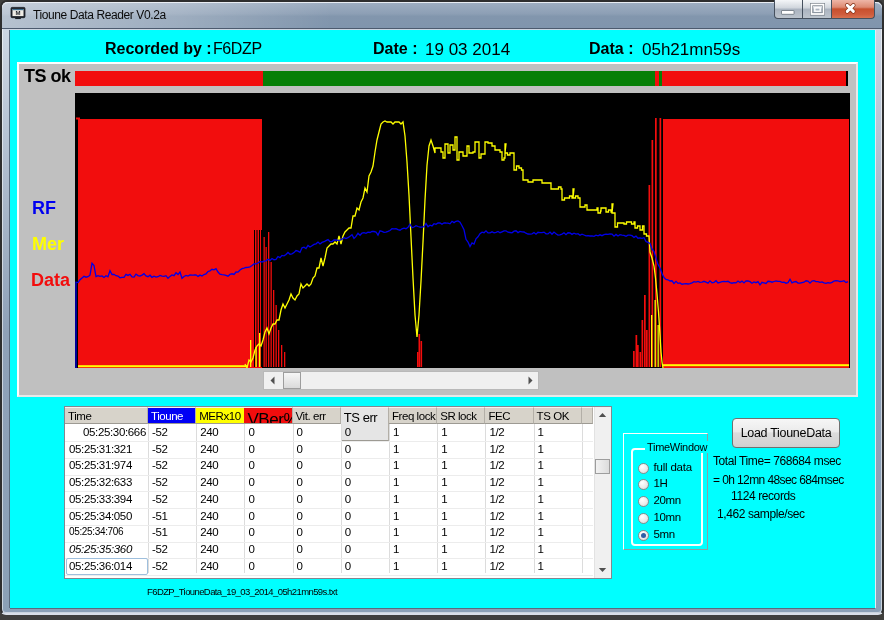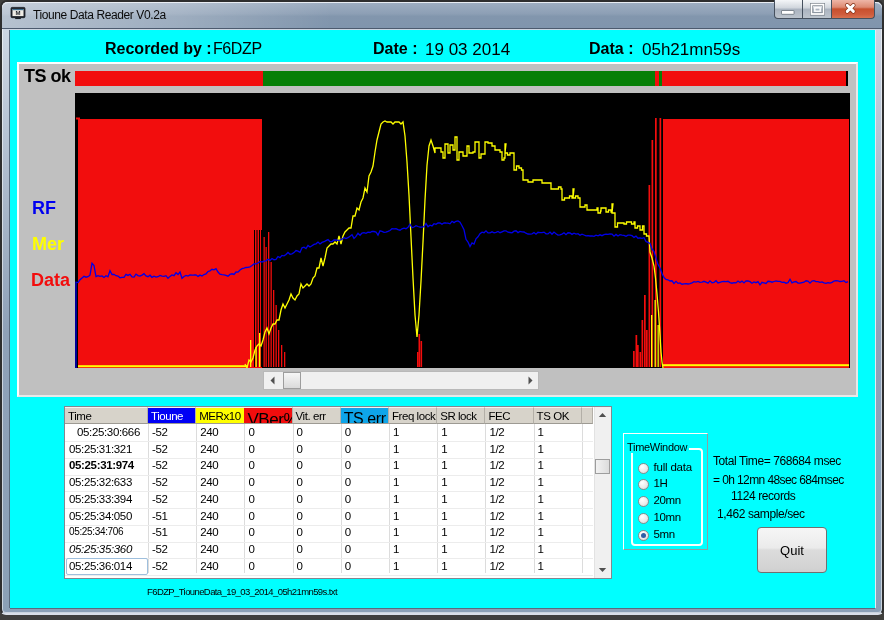--- a/index.html
+++ b/index.html
@@ -34,21 +34,21 @@
 
 #chart { position:absolute; left:65px; top:63px; width:775px; height:275px; }
 
 #hscroll { position:absolute; left:253px; top:341px; width:276px; height:19px; background:#f0f0f0; border:1px solid #b9b9b9; }
 
 #table { position:absolute; left:54px; top:376px; width:548px; height:173px; background:#fff; border:1px solid #828790; font-size:12px; color:#000; }
 
 #timewin { position:absolute; left:613px; top:403px; width:85px; height:117px;
   border-top:1px solid #fdfffd; border-left:1px solid #fdfffd; border-right:1px solid #8f9f9f; border-bottom:1px solid #8f9f9f; }
 #tw-inner { position:absolute; left:7px; top:14px; width:72px; height:98px; border:2px solid #fdfffd; border-radius:4px; }
-#tw-label { position:absolute; left:1px; top:7px; background:#00ffff; padding:0 2px; font-size:11px; letter-spacing:-0.3px; }
+#tw-label { position:absolute; left:21px; top:7px; background:#00ffff; padding:0 2px; font-size:11px; letter-spacing:-0.3px; }
 
 .btn { position:absolute; border:1px solid #707070; border-radius:4px; color:#000;
   background:linear-gradient(#f6f6f6 0%, #ebebeb 45%, #dcdcdc 50%, #d3d3d3 90%, #cfcfcf 100%);
   text-align:center; font-size:13px; }
 #loadbtn { left:722px; top:388px; width:108px; height:30px; line-height:29px; font-size:12.5px; letter-spacing:-0.3px; }
 #quitbtn { left:747px; top:497px; width:70px; height:46px; line-height:45px; }
 
 .rtext { position:absolute; font-size:12px; color:#000; letter-spacing:-0.4px; }
 </style>
 </head>
@@ -154,38 +154,38 @@
         </svg></div>
     <div class="abs" style="left:19px; top:0px; width:18px; height:17px; background:linear-gradient(#f6f6f6,#dadada); border:1px solid #9d9d9d;"></div>
   </div>
 
   <div id="table">
     <div class="abs" style="left:0px; top:0; width:83px; height:17px; background:#d7d3ca; color:#000; border-right:1px solid #b3afa7; border-top:1px solid #f4f3f0; border-bottom:1px solid #9d9a93; padding:2px 0 0 3px; font-size:11.5px; letter-spacing:-0.45px; overflow:hidden;">Time</div>
     <div class="abs" style="left:83px; top:0; width:48.2px; height:17px; background:#0000f5; color:#fff; border-right:1px solid #b3afa7; border-top:1px solid #f4f3f0; border-bottom:1px solid #9d9a93; padding:2px 0 0 3px; font-size:11.5px; letter-spacing:-0.45px; overflow:hidden;">Tioune</div>
     <div class="abs" style="left:131.2px; top:0; width:56px; height:17px; background:#ffff00; color:#000; border-right:1px solid #b3afa7; border-top:1px solid #f4f3f0; border-bottom:1px solid #9d9a93; padding:2px 0 0 3px; font-size:11.5px; letter-spacing:-0.45px; overflow:hidden;">MERx10</div>
     <div class="abs" style="left:179.4px; top:0; width:48.2px; height:17px; background:#f20d0d; color:#000; border-right:1px solid #b3afa7; border-top:1px solid #f4f3f0; border-bottom:1px solid #9d9a93; padding:2px 0 0 3px; font-size:17px; letter-spacing:-0.45px; overflow:hidden;">VBer%</div>
     <div class="abs" style="left:227.6px; top:0; width:48.2px; height:17px; background:#d7d3ca; color:#000; border-right:1px solid #b3afa7; border-top:1px solid #f4f3f0; border-bottom:1px solid #9d9a93; padding:2px 0 0 3px; font-size:11.5px; letter-spacing:-0.45px; overflow:hidden;">Vit. err</div>
-    <div class="abs" style="left:275.8px; top:0; width:48.2px; height:17px; background:#0ea5e9; color:#000; border-right:1px solid #b3afa7; border-top:1px solid #f4f3f0; border-bottom:1px solid #9d9a93; padding:2px 0 0 3px; font-size:16px; letter-spacing:-0.45px; overflow:hidden;">TS err</div>
+    <div class="abs" style="left:275.8px; top:0; width:48.2px; height:34px; background:#e5e5e5; color:#000; border-right:1px solid #b3afa7; border-top:1px solid #f4f3f0; border-bottom:1px solid #9d9a93; padding:2px 0 0 3px; font-size:13px; letter-spacing:-0.45px; overflow:hidden;">TS err</div>
     <div class="abs" style="left:324.0px; top:0; width:48.2px; height:17px; background:#d7d3ca; color:#000; border-right:1px solid #b3afa7; border-top:1px solid #f4f3f0; border-bottom:1px solid #9d9a93; padding:2px 0 0 3px; font-size:11.5px; letter-spacing:-0.45px; overflow:hidden;">Freq lock</div>
     <div class="abs" style="left:372.2px; top:0; width:48.2px; height:17px; background:#d7d3ca; color:#000; border-right:1px solid #b3afa7; border-top:1px solid #f4f3f0; border-bottom:1px solid #9d9a93; padding:2px 0 0 3px; font-size:11.5px; letter-spacing:-0.45px; overflow:hidden;">SR lock</div>
     <div class="abs" style="left:420.4px; top:0; width:48.2px; height:17px; background:#d7d3ca; color:#000; border-right:1px solid #b3afa7; border-top:1px solid #f4f3f0; border-bottom:1px solid #9d9a93; padding:2px 0 0 3px; font-size:11.5px; letter-spacing:-0.45px; overflow:hidden;">FEC</div>
     <div class="abs" style="left:468.6px; top:0; width:48.2px; height:17px; background:#d7d3ca; color:#000; border-right:1px solid #b3afa7; border-top:1px solid #f4f3f0; border-bottom:1px solid #9d9a93; padding:2px 0 0 3px; font-size:11.5px; letter-spacing:-0.45px; overflow:hidden;">TS OK</div>
     <div class="abs" style="left:516.8px; top:0; width:11.7px; height:17px; background:#d7d3ca; color:#000; border-right:1px solid #b3afa7; border-top:1px solid #f4f3f0; border-bottom:1px solid #9d9a93; padding:2px 0 0 3px; font-size:11.5px; letter-spacing:-0.45px; overflow:hidden;"></div>
     <div class="abs" style="left:83px; top:17px; width:1px; height:149px; background:#dcdcdc;"></div>
     <div class="abs" style="left:131.2px; top:17px; width:1px; height:149px; background:#dcdcdc;"></div>
     <div class="abs" style="left:179.4px; top:17px; width:1px; height:149px; background:#dcdcdc;"></div>
     <div class="abs" style="left:227.6px; top:17px; width:1px; height:149px; background:#dcdcdc;"></div>
     <div class="abs" style="left:275.8px; top:17px; width:1px; height:149px; background:#dcdcdc;"></div>
     <div class="abs" style="left:324.0px; top:17px; width:1px; height:149px; background:#dcdcdc;"></div>
     <div class="abs" style="left:372.2px; top:17px; width:1px; height:149px; background:#dcdcdc;"></div>
     <div class="abs" style="left:420.4px; top:17px; width:1px; height:149px; background:#dcdcdc;"></div>
     <div class="abs" style="left:468.6px; top:17px; width:1px; height:149px; background:#dcdcdc;"></div>
     <div class="abs" style="left:516.8px; top:17px; width:1px; height:149px; background:#dcdcdc;"></div>
     <div class="abs" style="left:516.8px; top:17px; width:1px; height:149px; background:#dcdcdc;"></div>
-    <div class="abs" style="left:12px; top:18.9px; font-size:11.5px; letter-spacing:-0.35px;">05:25:30:666</div>
+    <div class="abs" style="left:18px; top:18.9px; font-size:11.5px; letter-spacing:-0.35px;">05:25:30:666</div>
     <div class="abs" style="left:87px; top:18.9px; font-size:11.5px; letter-spacing:-0.35px;">-52</div>
     <div class="abs" style="left:135.2px; top:18.9px; font-size:11.5px; letter-spacing:-0.35px;">240</div>
     <div class="abs" style="left:183.4px; top:18.9px; font-size:11.5px; letter-spacing:-0.35px;">0</div>
     <div class="abs" style="left:231.6px; top:18.9px; font-size:11.5px; letter-spacing:-0.35px;">0</div>
     <div class="abs" style="left:279.8px; top:18.9px; font-size:11.5px; letter-spacing:-0.35px;">0</div>
     <div class="abs" style="left:328.0px; top:18.9px; font-size:11.5px; letter-spacing:-0.35px;">1</div>
     <div class="abs" style="left:376.2px; top:18.9px; font-size:11.5px; letter-spacing:-0.35px;">1</div>
     <div class="abs" style="left:424.4px; top:18.9px; font-size:11.5px; letter-spacing:-0.35px;">1/2</div>
     <div class="abs" style="left:472.6px; top:18.9px; font-size:11.5px; letter-spacing:-0.35px;">1</div>
     <div class="abs" style="left:0; top:34.0px; width:528px; height:1px; background:#ececec;"></div>
@@ -193,21 +193,21 @@
     <div class="abs" style="left:87px; top:35.6px; font-size:11.5px; letter-spacing:-0.35px;">-52</div>
     <div class="abs" style="left:135.2px; top:35.6px; font-size:11.5px; letter-spacing:-0.35px;">240</div>
     <div class="abs" style="left:183.4px; top:35.6px; font-size:11.5px; letter-spacing:-0.35px;">0</div>
     <div class="abs" style="left:231.6px; top:35.6px; font-size:11.5px; letter-spacing:-0.35px;">0</div>
     <div class="abs" style="left:279.8px; top:35.6px; font-size:11.5px; letter-spacing:-0.35px;">0</div>
     <div class="abs" style="left:328.0px; top:35.6px; font-size:11.5px; letter-spacing:-0.35px;">1</div>
     <div class="abs" style="left:376.2px; top:35.6px; font-size:11.5px; letter-spacing:-0.35px;">1</div>
     <div class="abs" style="left:424.4px; top:35.6px; font-size:11.5px; letter-spacing:-0.35px;">1/2</div>
     <div class="abs" style="left:472.6px; top:35.6px; font-size:11.5px; letter-spacing:-0.35px;">1</div>
     <div class="abs" style="left:0; top:50.8px; width:528px; height:1px; background:#ececec;"></div>
-    <div class="abs" style="left:4px; top:52.4px; font-size:11.5px; letter-spacing:-0.35px;font-weight:bold;">05:25:31:974</div>
+    <div class="abs" style="left:4px; top:52.4px; font-size:11.5px; letter-spacing:-0.35px;">05:25:31:974</div>
     <div class="abs" style="left:87px; top:52.4px; font-size:11.5px; letter-spacing:-0.35px;">-52</div>
     <div class="abs" style="left:135.2px; top:52.4px; font-size:11.5px; letter-spacing:-0.35px;">240</div>
     <div class="abs" style="left:183.4px; top:52.4px; font-size:11.5px; letter-spacing:-0.35px;">0</div>
     <div class="abs" style="left:231.6px; top:52.4px; font-size:11.5px; letter-spacing:-0.35px;">0</div>
     <div class="abs" style="left:279.8px; top:52.4px; font-size:11.5px; letter-spacing:-0.35px;">0</div>
     <div class="abs" style="left:328.0px; top:52.4px; font-size:11.5px; letter-spacing:-0.35px;">1</div>
     <div class="abs" style="left:376.2px; top:52.4px; font-size:11.5px; letter-spacing:-0.35px;">1</div>
     <div class="abs" style="left:424.4px; top:52.4px; font-size:11.5px; letter-spacing:-0.35px;">1/2</div>
     <div class="abs" style="left:472.6px; top:52.4px; font-size:11.5px; letter-spacing:-0.35px;">1</div>
     <div class="abs" style="left:0; top:67.5px; width:528px; height:1px; background:#ececec;"></div>
@@ -299,19 +299,19 @@
     <div class="abs" style="left:29.5px; top:43.1px; font-size:11.5px; letter-spacing:-0.35px;">1H</div>
     <div class="abs" style="left:13.5px; top:62.2px; width:11px; height:11px; border-radius:50%; border:1px solid #8a8a8a; background:radial-gradient(circle at 35% 30%, #ffffff 0%, #ececec 55%, #cfcfcf 100%);"></div>
     <div class="abs" style="left:29.5px; top:60.2px; font-size:11.5px; letter-spacing:-0.35px;">20mn</div>
     <div class="abs" style="left:13.5px; top:78.5px; width:11px; height:11px; border-radius:50%; border:1px solid #8a8a8a; background:radial-gradient(circle at 35% 30%, #ffffff 0%, #ececec 55%, #cfcfcf 100%);"></div>
     <div class="abs" style="left:29.5px; top:76.5px; font-size:11.5px; letter-spacing:-0.35px;">10mn</div>
     <div class="abs" style="left:13.5px; top:95.7px; width:11px; height:11px; border-radius:50%; border:1px solid #8a8a8a; background:radial-gradient(circle at 35% 30%, #ffffff 0%, #ececec 55%, #cfcfcf 100%);"></div>
     <div class="abs" style="left:16.5px; top:98.7px; width:5px; height:5px; border-radius:50%; background:#2f5fa5;"></div>
     <div class="abs" style="left:29.5px; top:93.7px; font-size:11.5px; letter-spacing:-0.35px;">5mn</div>
   </div>
 
-  <div class="btn" id="quitbtn">Quit</div>
+  <div class="btn" id="loadbtn">Load TiouneData</div>
 
   <span class="rtext" style="left:703px; top:424px;">Total Time= 768684 msec</span>
   <span class="rtext" style="left:703px; top:443px; letter-spacing:-0.6px;">= 0h 12mn 48sec 684msec</span>
   <span class="rtext" style="left:721px; top:459px;">1124 records</span>
   <span class="rtext" style="left:707px; top:477px;">1,462 sample/sec</span>
 </div>
 
 </body></html>

